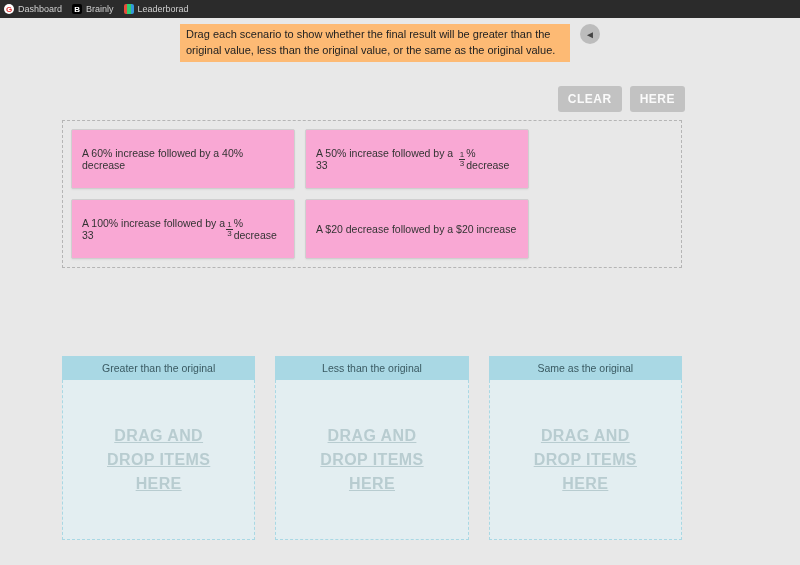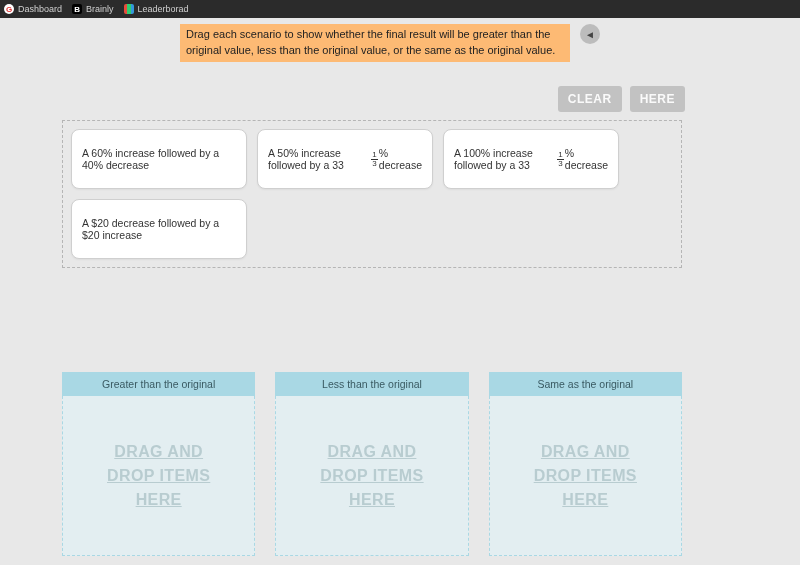--- a/index.html
+++ b/index.html
@@ -70,25 +70,25 @@
     width: 620px;
     border: 1px dashed #b5b5b5;
     padding: 8px;
   }
   .cards {
     display: flex;
     flex-wrap: wrap;
     gap: 10px;
   }
   .card {
-    background: #ffffff;
+    background: #f9a8d4;
     border: 1px solid #cfcfcf;
-    border-radius: 8px;
+    border-radius: 2px;
     min-height: 60px;
-    width: 176px;
+    width: 224px;
     flex: 0 0 auto;
     display: flex;
     align-items: center;
     padding: 8px 10px;
     font-size: 10.5px;
     color: #333;
     cursor: grab;
     box-shadow: 0 1px 2px rgba(0,0,0,0.05);
   }
   .frac { display:inline-block; vertical-align:middle; text-align:center; font-size:8px; line-height:1; margin:0 1px; }
@@ -107,21 +107,20 @@
     flex: 1;
     display: flex;
     flex-direction: column;
   }
   .drop-head {
     background: #a9d8e4;
     color: #3a5a62;
     font-size: 10.5px;
     text-align: center;
     padding: 6px 4px;
-    margin-top: 16px;
   }
   .drop-zone {
     flex: 1;
     min-height: 160px;
     border: 1px dashed #a9d8e4;
     border-top: none;
     background: #e3eef1;
     display: flex;
     align-items: center;
     justify-content: center;

